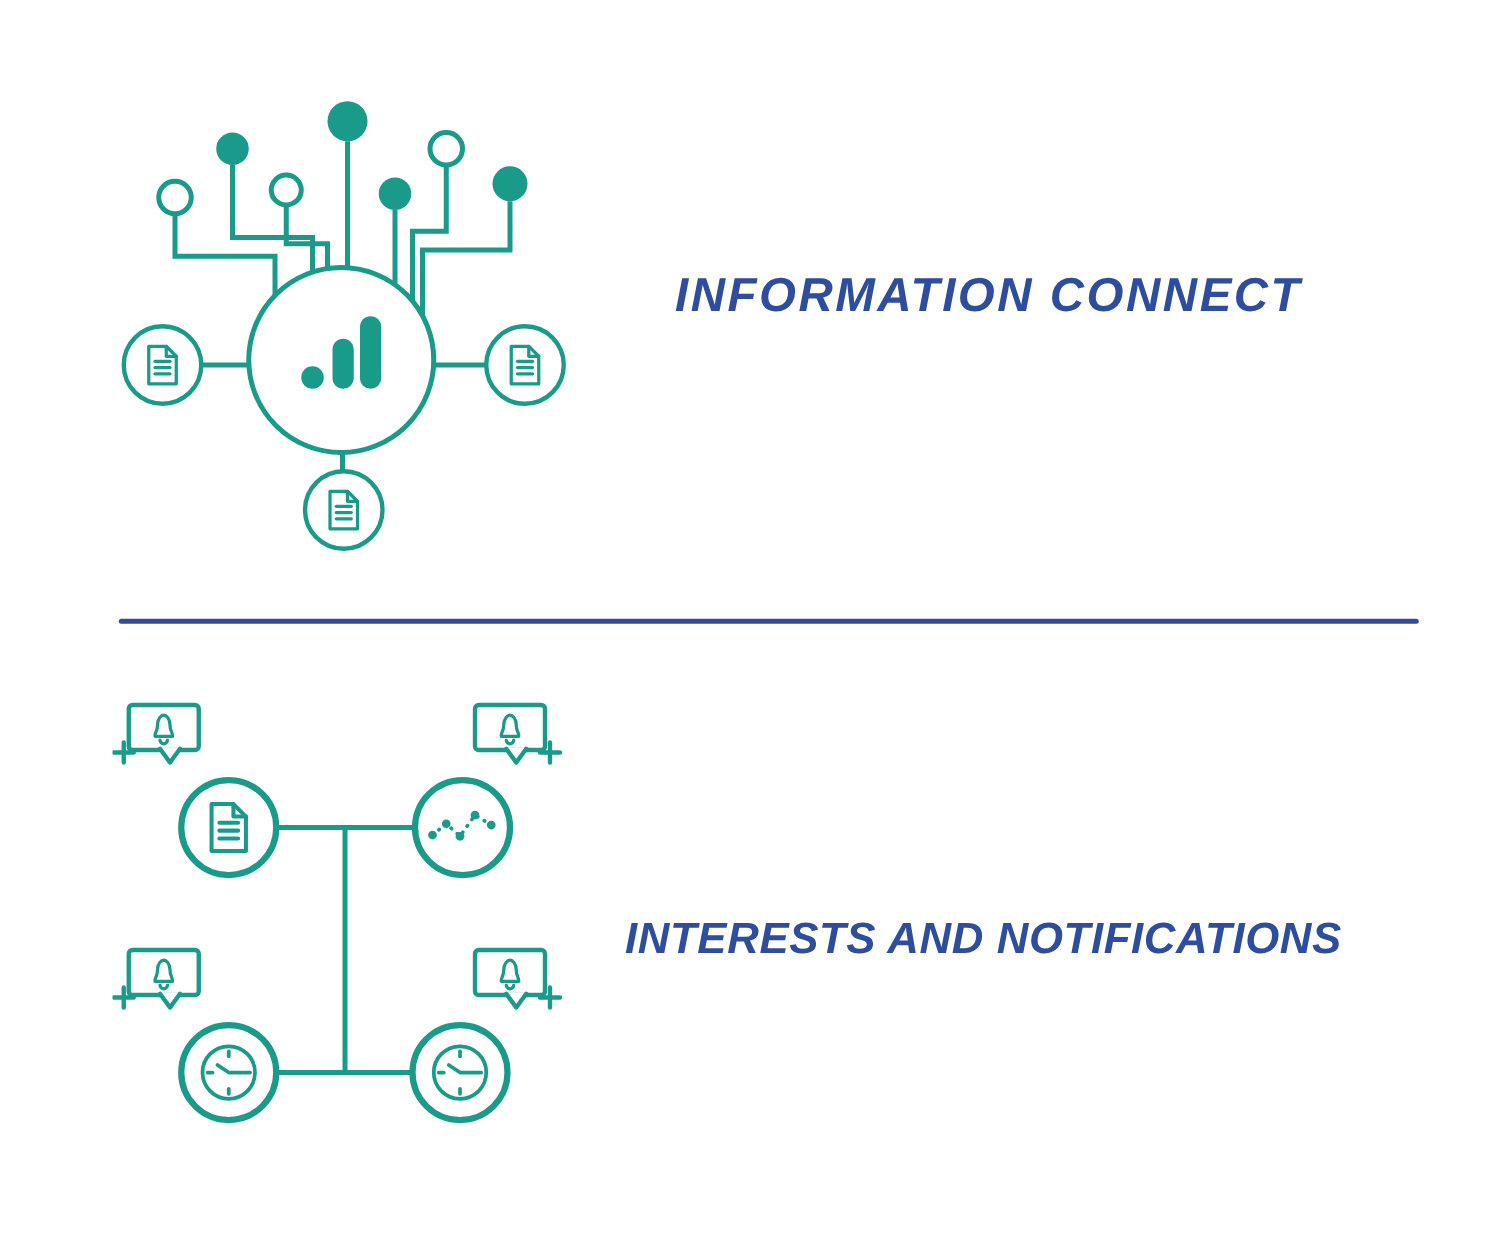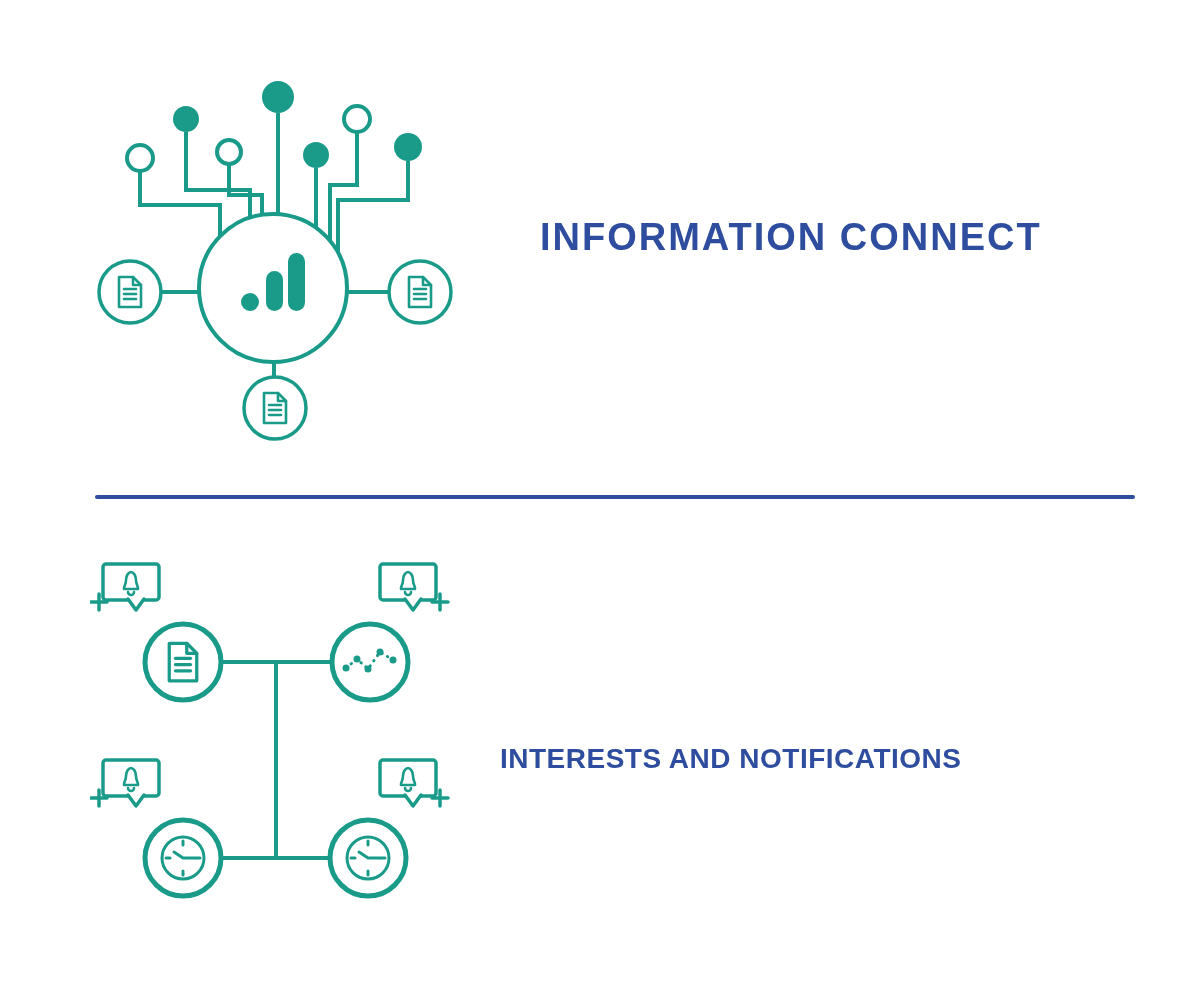--- a/index.html
+++ b/index.html
@@ -8,24 +8,24 @@
   }
   html,body{margin:0;padding:0;background:#ffffff;}
   body{
     width:1200px;height:1000px;position:relative;overflow:hidden;
     font-family:"Liberation Sans", sans-serif;
   }
   .illustration{position:absolute;}
   #illu-top{left:90px;top:55px;width:380px;height:400px;}
   #illu-bottom{left:90px;top:545px;width:380px;height:370px;}
   .section-title{
-    position:absolute;margin:0;color:var(--navy);font-weight:bold;white-space:nowrap;
+    position:absolute;margin:0;color:var(--navy);font-weight:bold;white-space:nowrap;font-style:italic;
   }
   #title-top{left:540px;top:216px;font-size:38px;letter-spacing:2px;}
-  #title-bottom{left:500px;top:731px;font-size:28px;letter-spacing:0.5px;margin-top:12px;}
+  #title-bottom{left:500px;top:731px;font-size:35px;letter-spacing:0.5px;}
   .divider{
     position:absolute;left:95px;top:495px;width:1040px;height:4px;
     background:var(--navy);border-radius:2px;
   }
   
   .wire{stroke:var(--teal);stroke-width:4;fill:none;}
   .wire2{stroke:var(--teal);stroke-width:3.5;fill:none;stroke-linecap:round;}
   .node-open{fill:#ffffff;stroke:var(--teal);stroke-width:4;}
   .node-fill{fill:var(--teal);stroke:none;}
   .ring{fill:#ffffff;stroke:var(--teal);stroke-width:3.5;}

